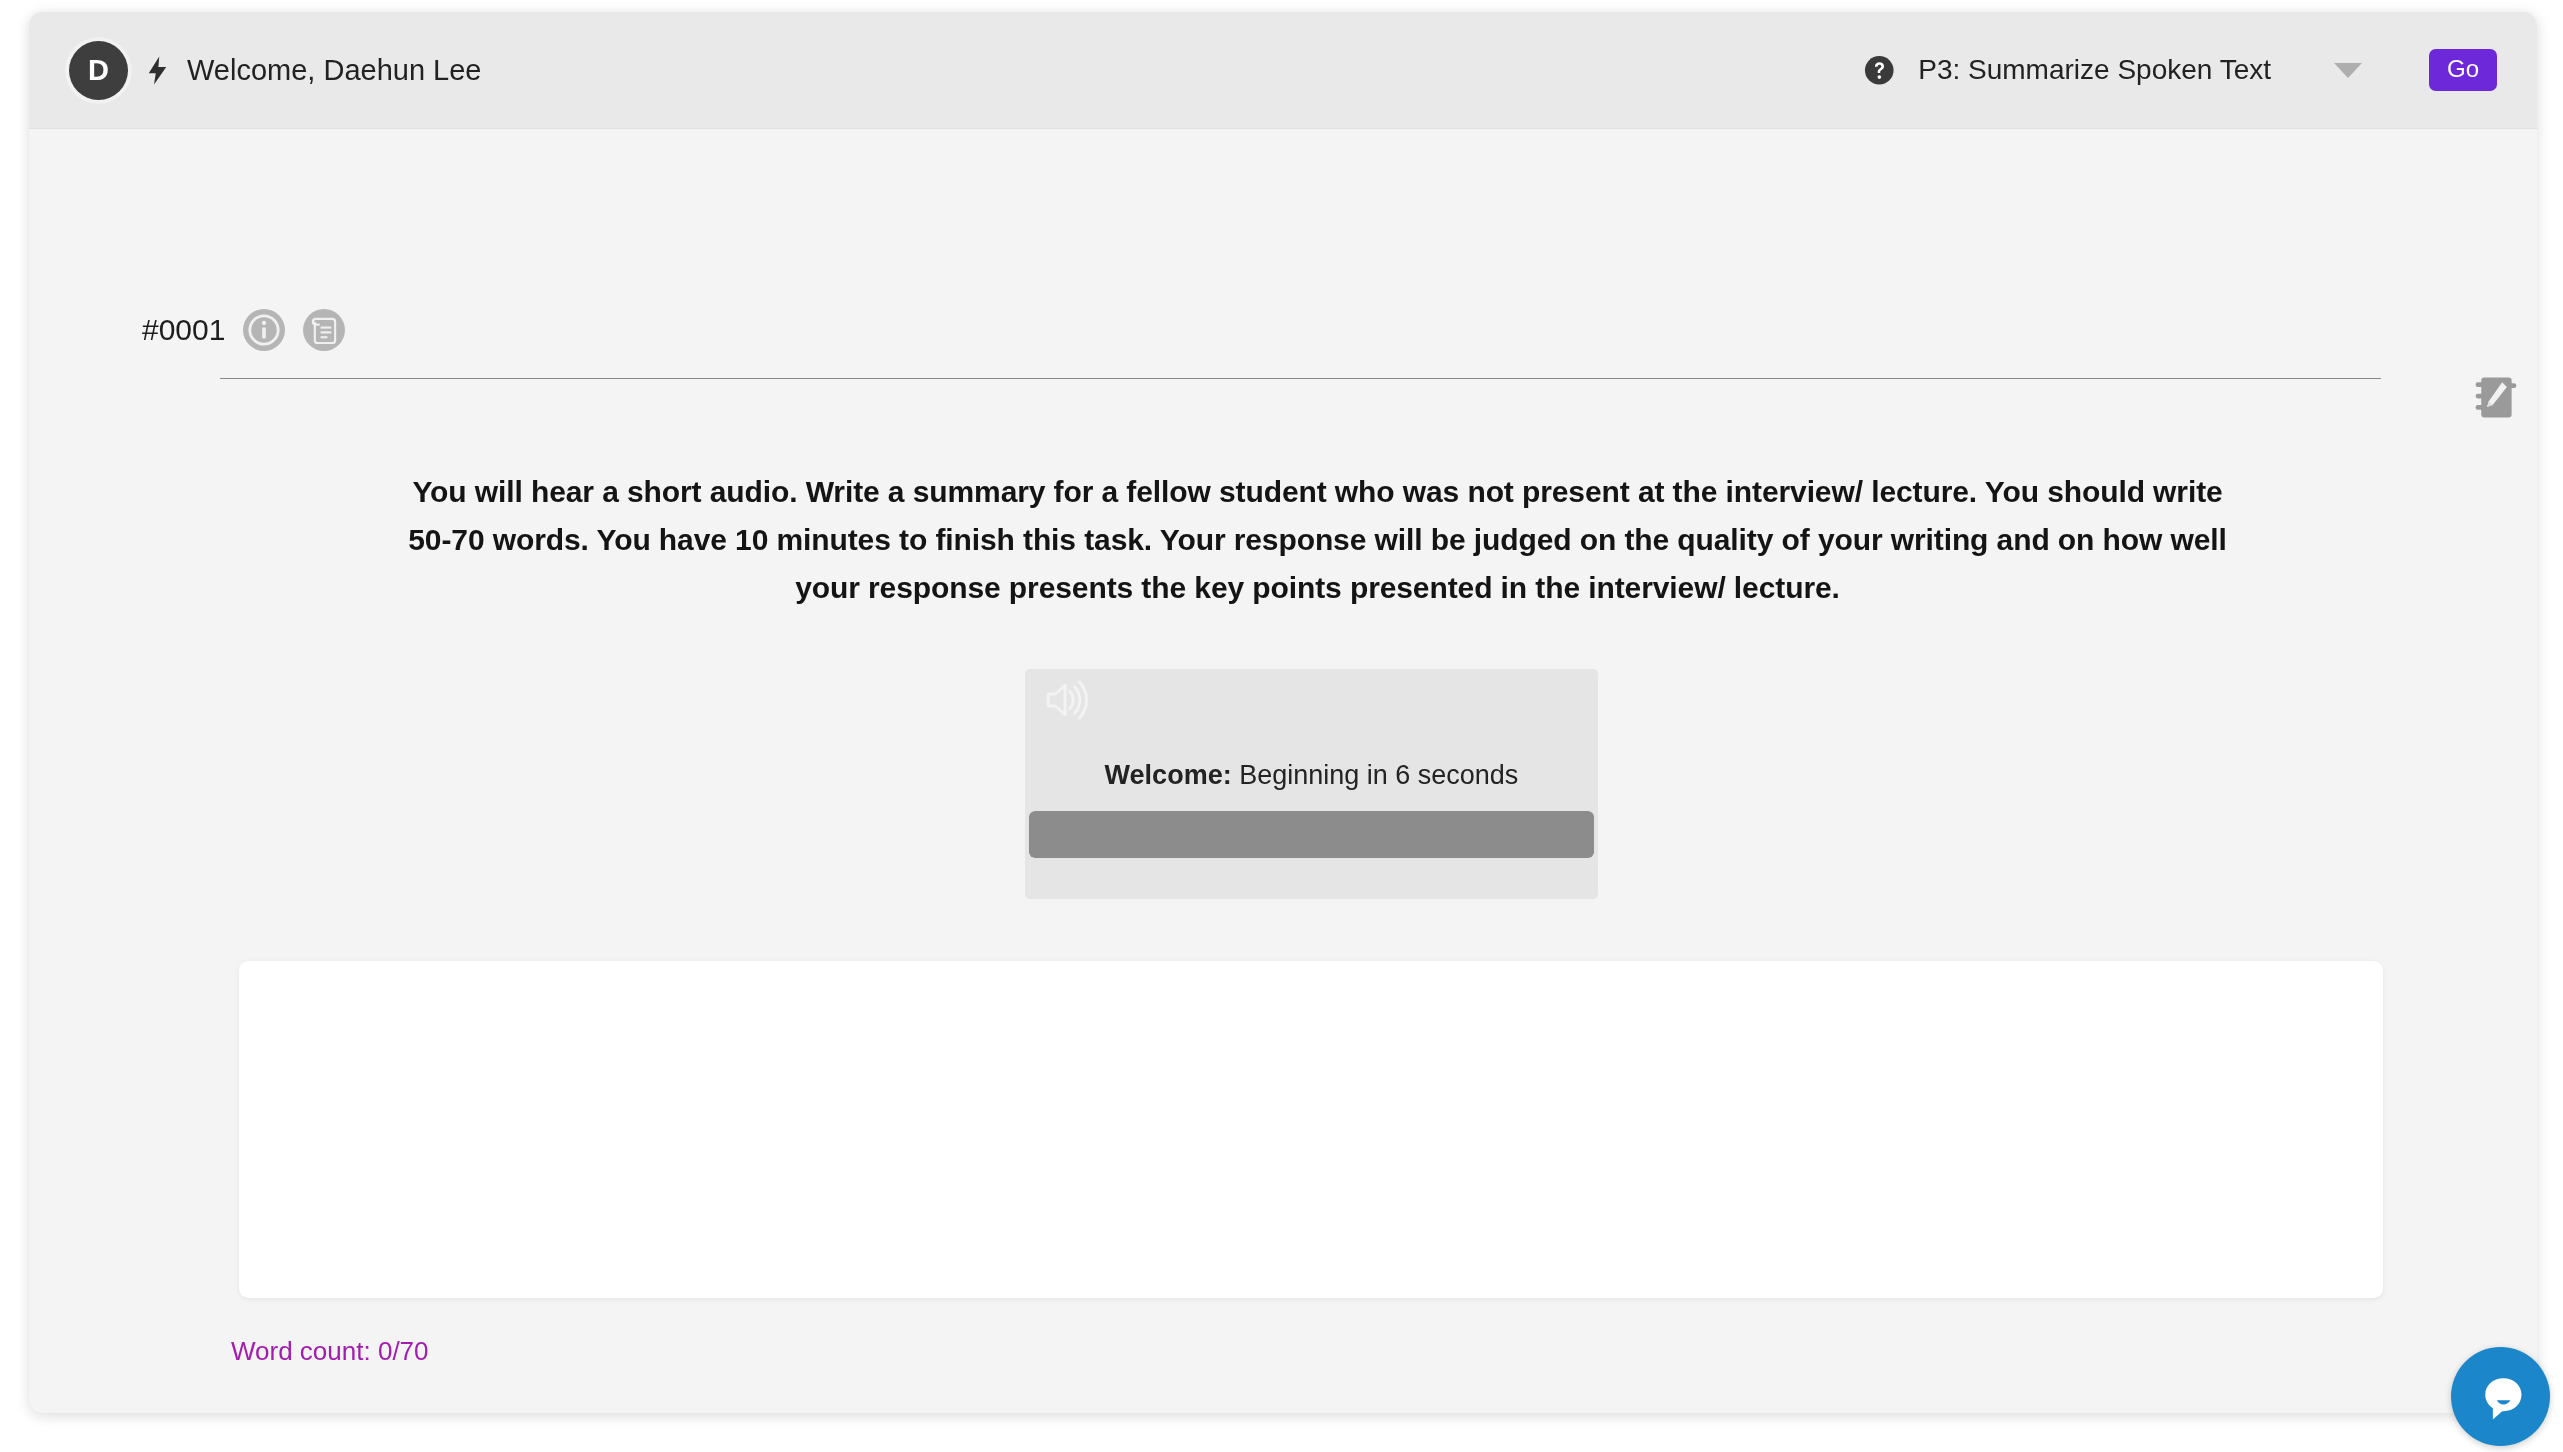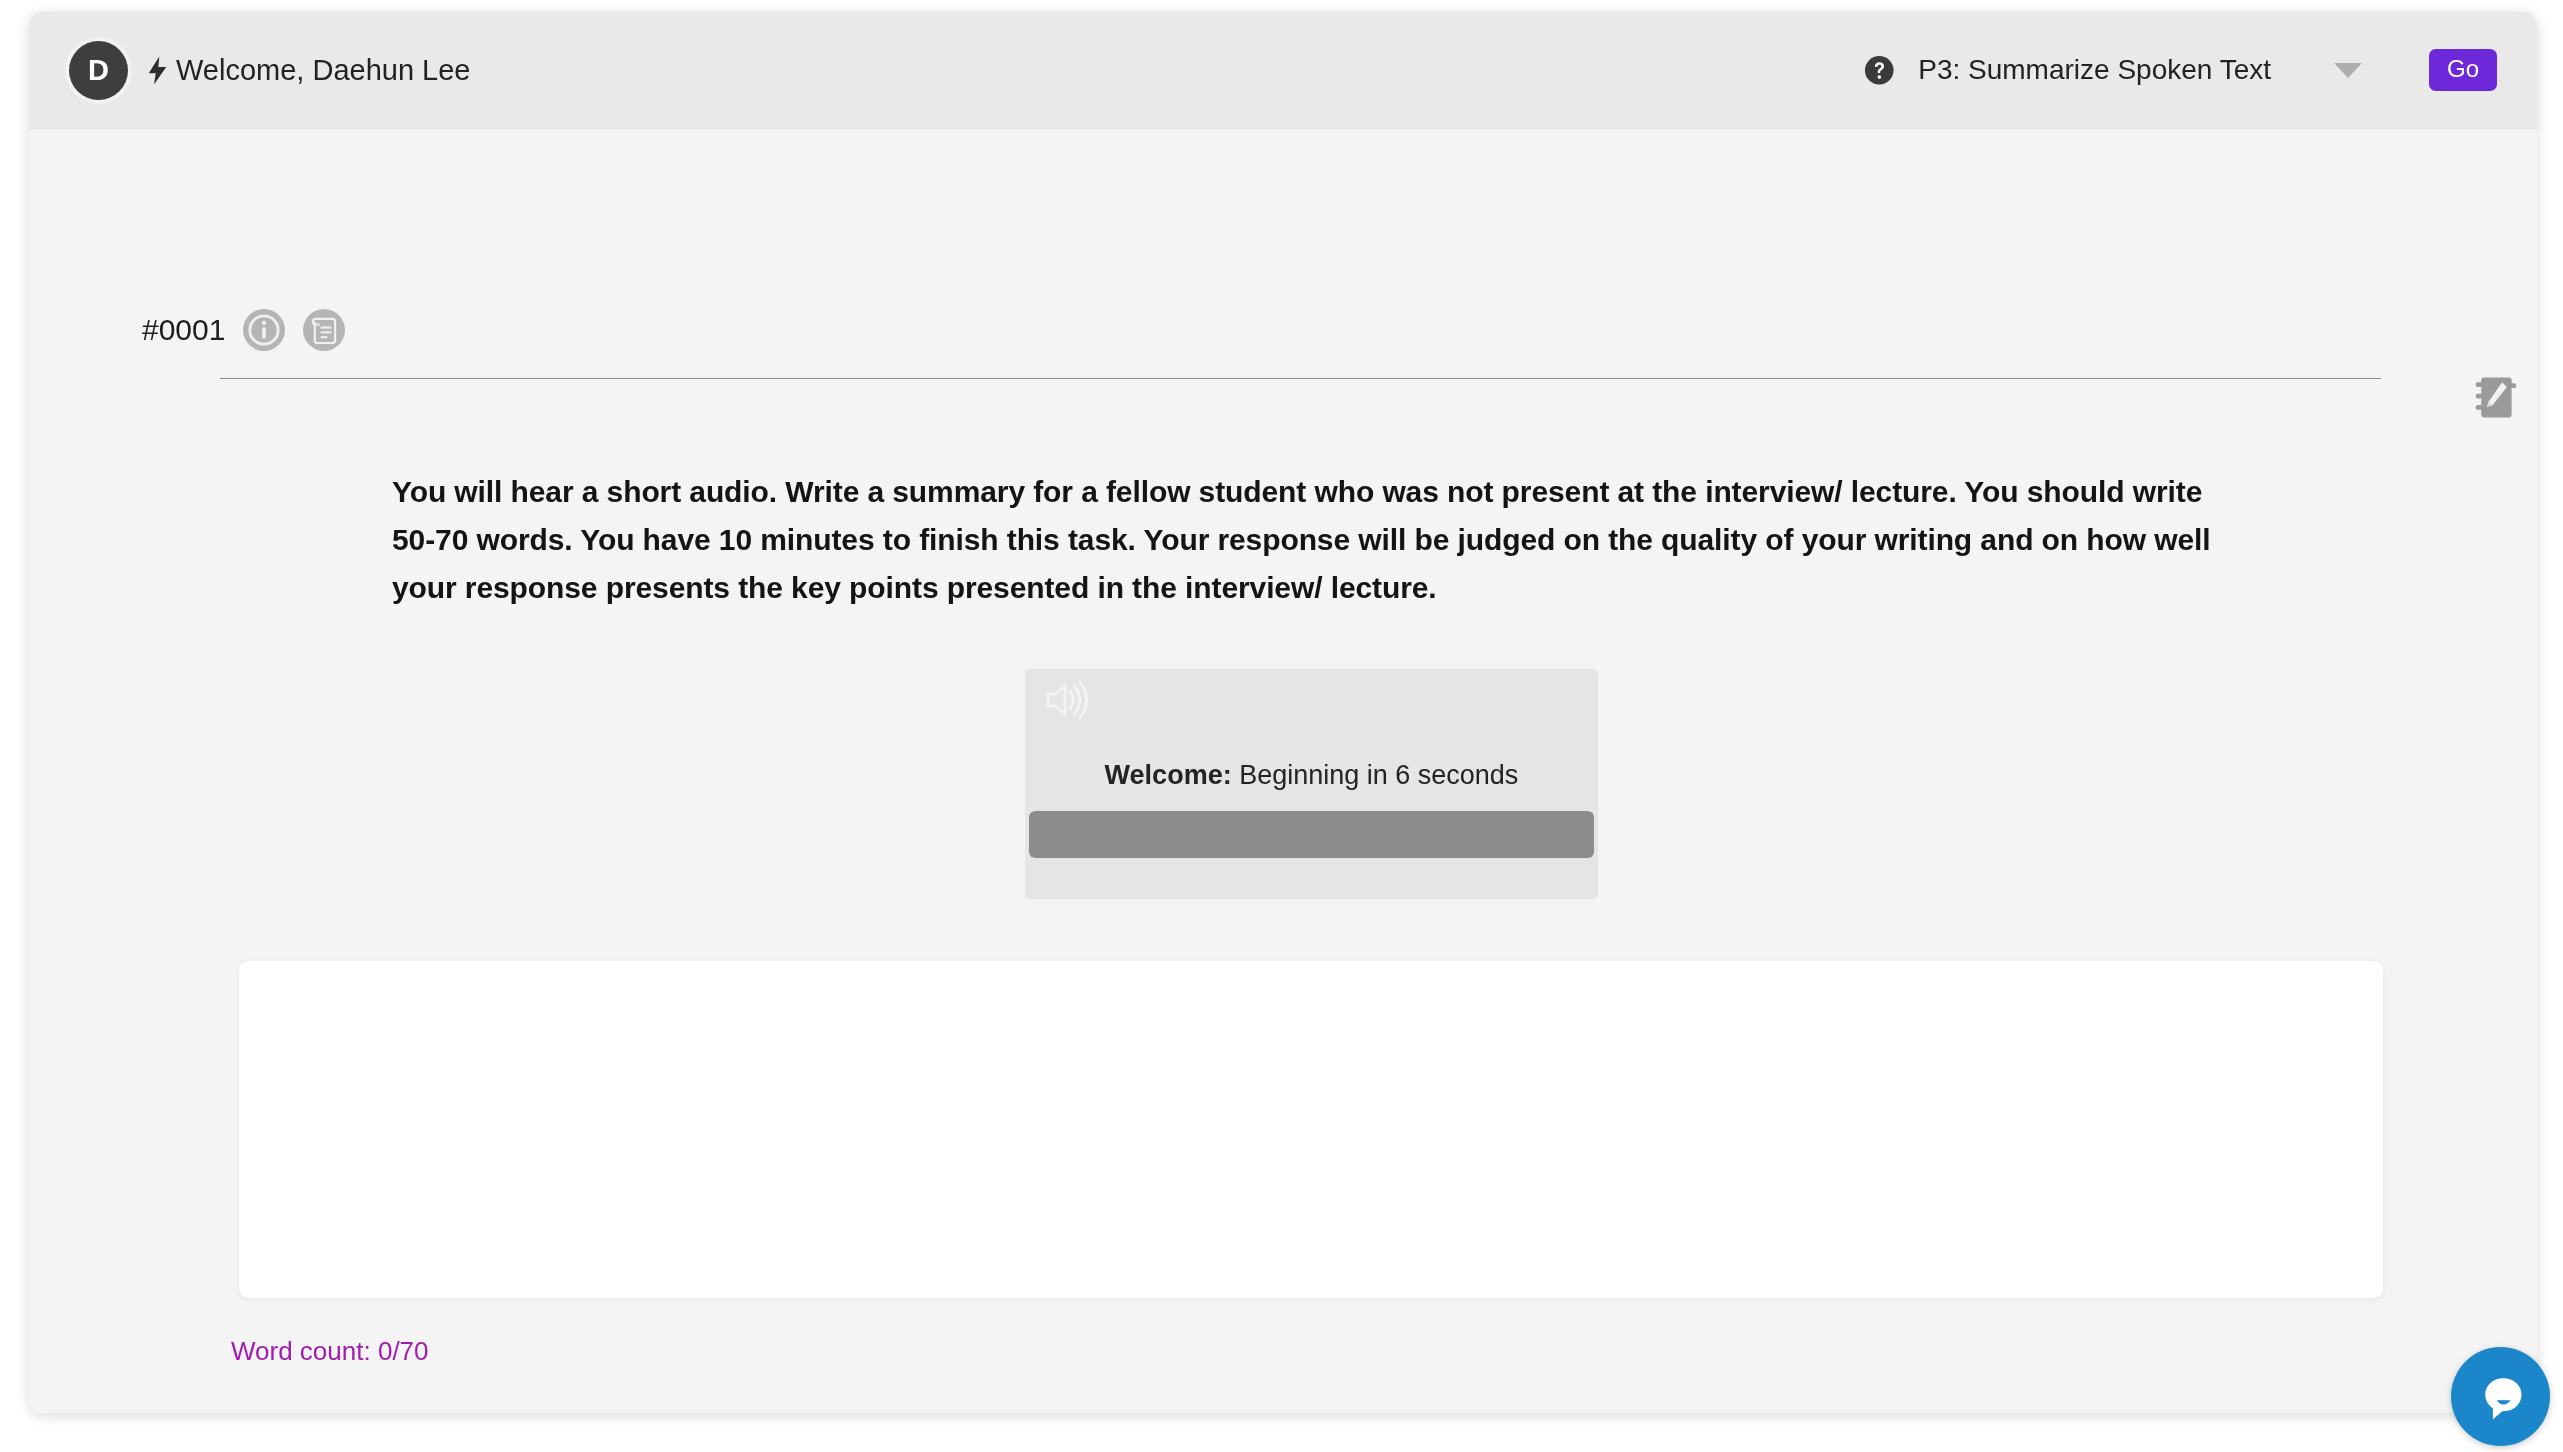--- a/index.html
+++ b/index.html
@@ -35,21 +35,21 @@
     display: flex; align-items: center; gap: 19px;
   }
   #avatar {
     width: 59px; height: 59px; border-radius: 50%;
     background: #3e3e3e; color: #ffffff;
     display: flex; align-items: center; justify-content: center;
     font-size: 29px; font-weight: 700;
     box-shadow: 0 0 0 3.8px #f2f2f2;
     flex: none;
   }
-  #welcome-wrap { display: flex; align-items: center; gap: 8px; }
+  #welcome-wrap { display: flex; align-items: center; gap: 19px; }
   .bolt-icon { width: 21px; height: 29px; display:block; }
   #welcome-text { font-size: 29px; color: #222222; white-space: nowrap; }
 
   #header-right {
     position: absolute;
     right: 40px; top: 0; height: 117px;
     display: flex; align-items: center; gap: 8px;
   }
   #help-icon { width: 30.5px; height: 30.5px; display:block; margin-right: 16px; }
   #task-select-label { font-size: 28px; color: #222222; white-space: nowrap; }
@@ -96,20 +96,21 @@
     position: absolute; right: 7.6px; top: 237px;
     width: 67px; height: 63px;
     display: flex; align-items: center; justify-content: center;
     cursor: pointer;
   }
 
   
   #instructions {
     position: absolute; left: 363px; top: 339px;
     width: 1851px;
+    text-align: center;
     font-size: 30px; font-weight: 700; color: #141414;
     line-height: 1.60;
     letter-spacing: -0.1px;
   }
 
   
   #audio-box {
     position: absolute; left: 996px; top: 540px;
     width: 573px; height: 230px;
     background: #e5e5e5;

